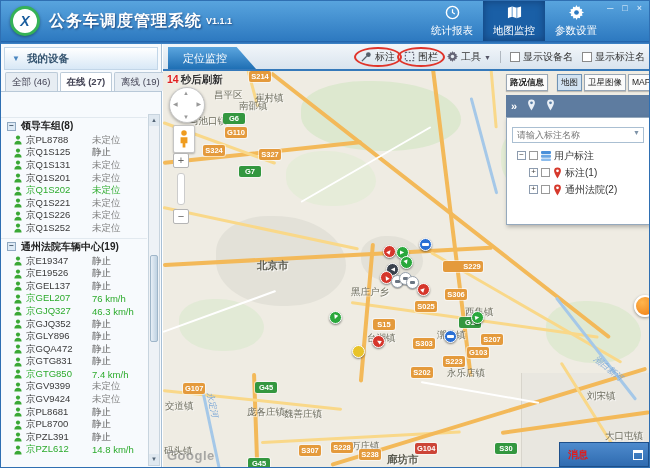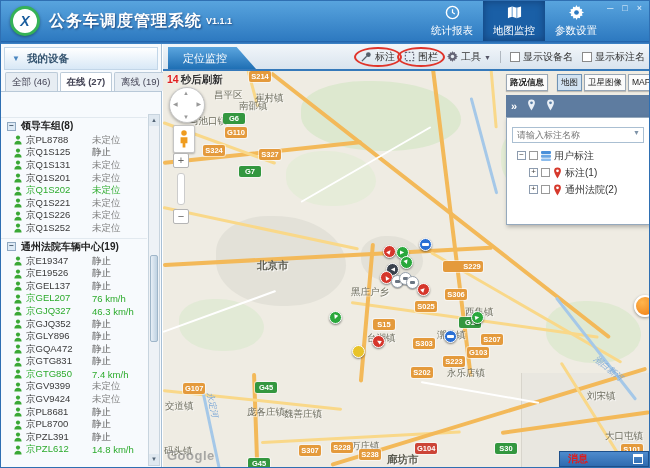--- a/index.html
+++ b/index.html
@@ -87,21 +87,21 @@
   #anno-head{position:absolute;left:343px;top:24px;width:144px;height:22px;background:rgba(74,108,150,.88);display:flex;align-items:center;gap:10px;padding:0 5px;box-sizing:border-box;}
   #collapse-btn{color:#fff;font-weight:bold;font-size:11px;cursor:pointer;}
   #anno-panel{position:absolute;left:343px;top:46px;width:144px;height:108px;background:#fff;border:1px solid #95a9bd;box-shadow:1px 2px 4px rgba(0,0,0,.25);box-sizing:border-box;}
   #anno-search{position:relative;margin:6px 5px 4px;}
   #anno-search input{width:100%;height:16px;border:1px solid #aabfd2;font-size:9px;color:#666;padding:0 0 0 4px;box-sizing:border-box;font-family:inherit;}
   #anno-search .dd{position:absolute;right:4px;top:5px;font-size:7px;color:#7d93a8;}
   .t-row{display:flex;align-items:center;height:17px;font-size:10px;color:#333;gap:3px;cursor:pointer;}
   .tbox{width:9px;height:9px;box-sizing:border-box;border:1px solid #8c9bae;background:#fff;font-size:8px;line-height:6px;text-align:center;color:#444;flex:0 0 auto;}
   .tcheck{width:9px;height:9px;box-sizing:border-box;border:1px solid #999;background:#fff;flex:0 0 auto;}
   #notif{position:absolute;right:-7px;top:224px;width:18px;height:18px;border-radius:50%;background:radial-gradient(circle at 35% 30%,#ffb54d,#ef7d12);border:2px solid #fff;box-shadow:0 1px 3px rgba(0,0,0,.4);cursor:pointer;}
-  #msgbar{position:absolute;right:0;bottom:0;width:90px;height:16px;background:linear-gradient(#4e8bcd,#2f6bb0);border:1px solid #1d4f8a;box-sizing:border-box;display:flex;align-items:center;cursor:pointer;gap:12px;}
+  #msgbar{position:absolute;right:0;bottom:0;width:90px;height:25px;background:linear-gradient(#4e8bcd,#2f6bb0);border:1px solid #1d4f8a;box-sizing:border-box;display:flex;align-items:center;cursor:pointer;gap:12px;}
   #msgbar .msg-label{color:#e21b1b;font-weight:bold;font-size:10px;margin-left:8px;flex:1;}
   .restore-icon{width:8px;height:8px;border:1px solid #fff;margin-right:5px;position:relative;flex:0 0 auto;}
   .restore-icon::after{content:'';position:absolute;top:0;left:0;right:0;height:2px;background:#fff;}
 </style>
 </head>
 <body>
 
 <div id="window">
 
   <header id="app-header">

